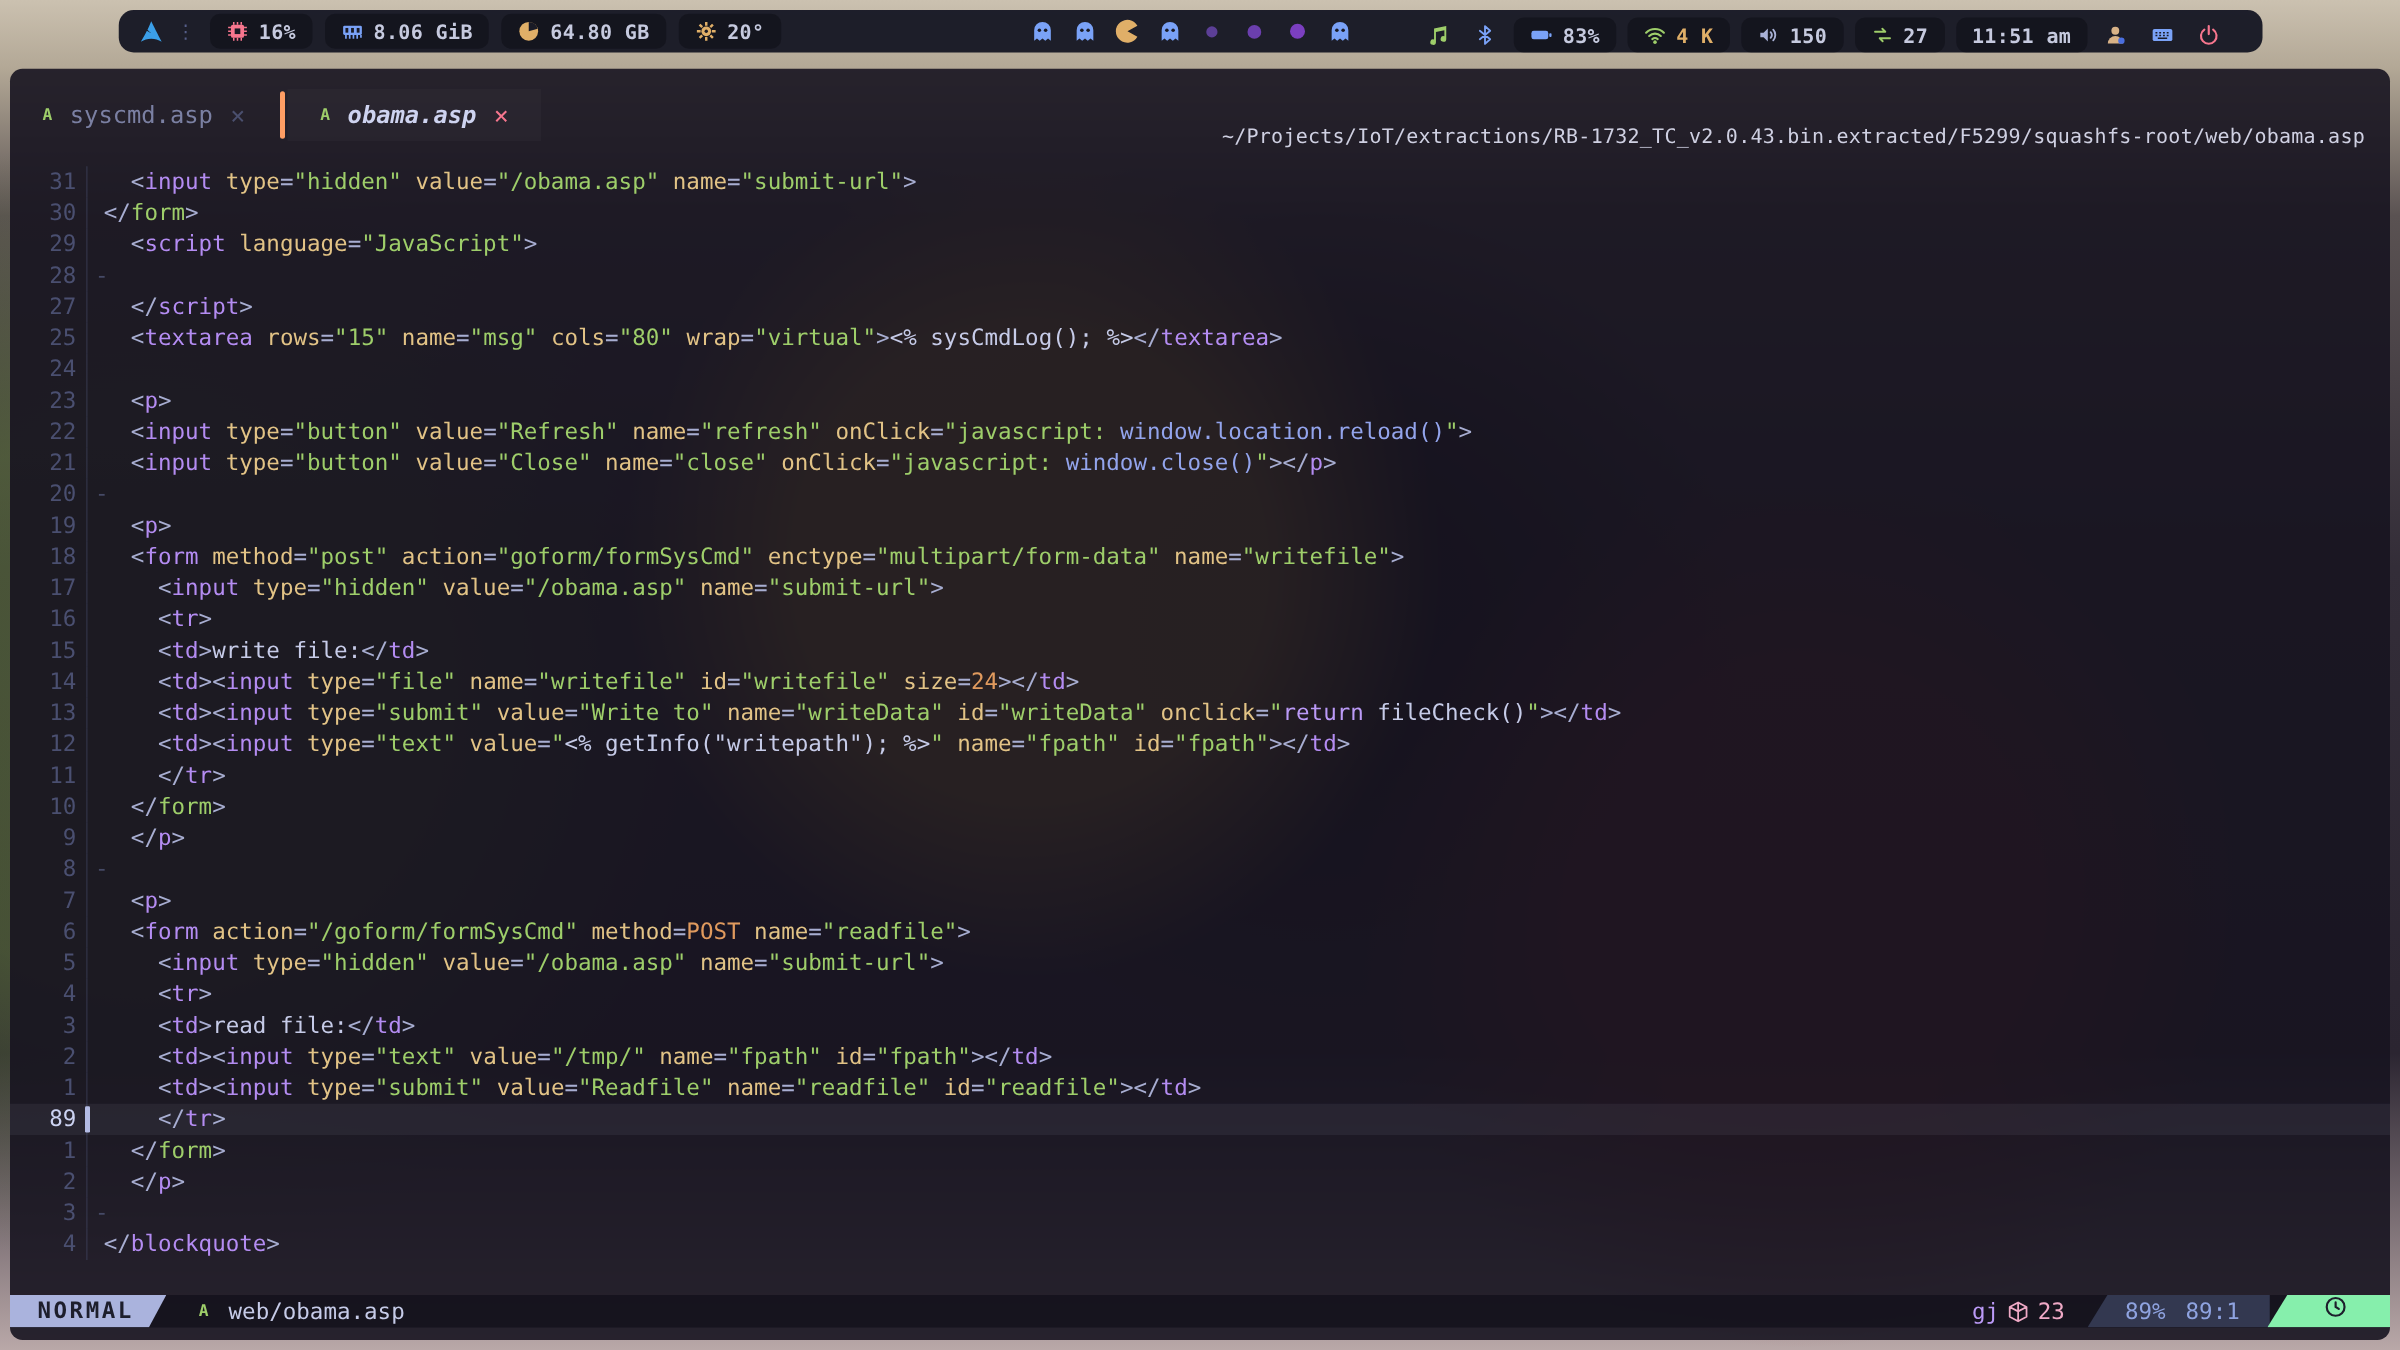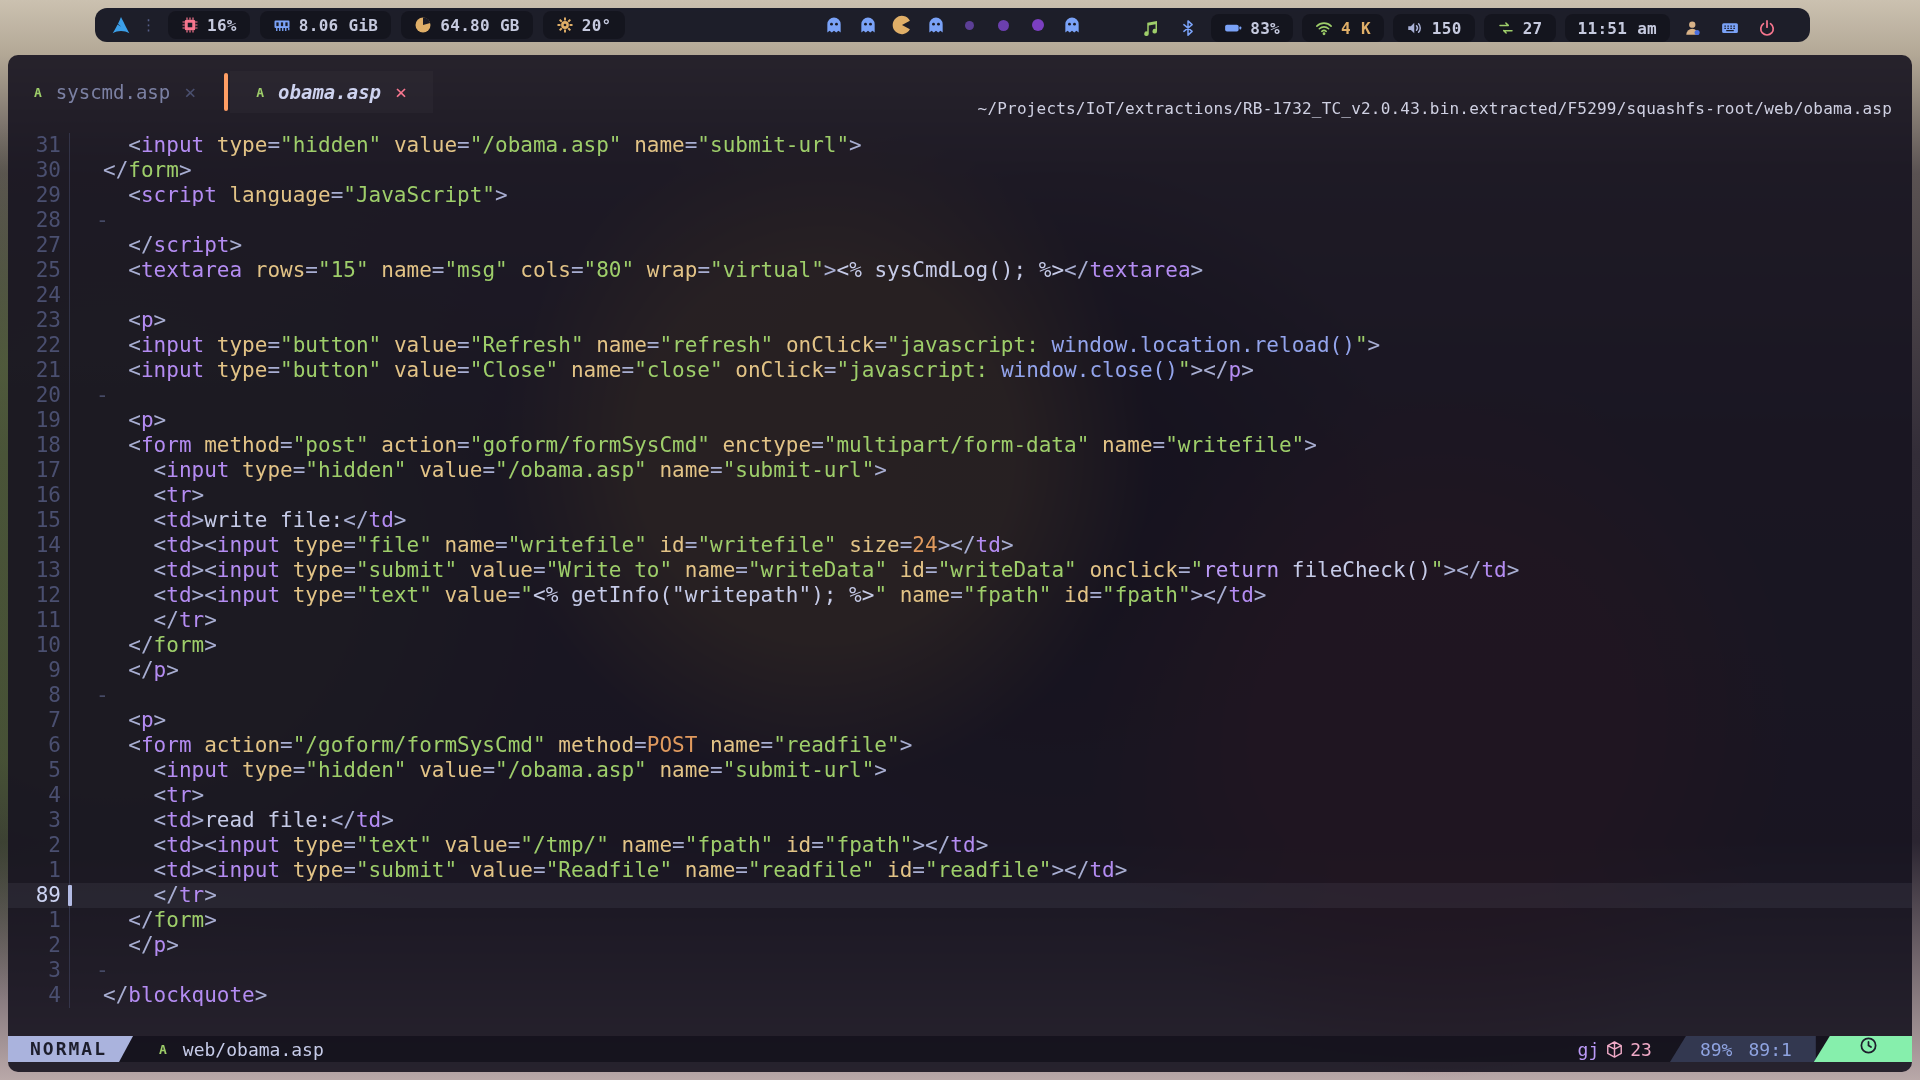--- a/index.html
+++ b/index.html
@@ -34,21 +34,21 @@
   .tab.inactive .tlabel{color:#7b80a3;}
   .tab.inactive .close{color:#4a4f6e;}
   .tab.active{background:rgba(255,255,255,.025);}
   .tab.active .tlabel{color:#ced3f0;font-style:italic;font-weight:bold;}
   .tab.active .close{color:#f7768e;}
   .tab-ind{width:4px;height:38px;background:#ff9e64;border-radius:2px;margin:0 2px;}
   .ftA{color:#9ece6a;font-size:13px;font-weight:bold;}
   .winbar{position:absolute;top:44px;right:20px;font-size:16px;color:#cfd0e2;letter-spacing:.2px;}
   
   .code{position:absolute;top:78px;left:0;right:0;}
-  .crow{display:flex;height:25px;line-height:25px;font-size:21px;position:relative;gap:20px;}
+  .crow{display:flex;height:25px;line-height:25px;font-size:18px;position:relative;}
   .crow.cur{background:rgba(197,203,232,.07);}
   .gut{flex:0 0 62px;text-align:right;color:#4a4f70;padding-right:8px;box-sizing:border-box;
     border-right:1px solid rgba(90,96,138,.35);}
   .crow.cur .gut{color:#ccd3f2;}
   .ctext{white-space:pre;margin-left:13px;}
   .cursor{position:absolute;left:60px;top:2px;bottom:2px;width:4px;background:#b3bbe4;border-radius:1px;}
   .tk-p{color:#a8aed2}.tk-t{color:#b48cf2}.tk-tc{color:#9ece6a}.tk-a{color:#e2c386}
   .tk-s{color:#9ece6a}.tk-n{color:#e09a5e}.tk-k{color:#bb9af7}.tk-j{color:#93a4ec}
   .tk-x{color:#c6cbe8}.tk-w{color:#c6cbe8}.tk-d{color:#454a66;margin-left:-7px;}
   

